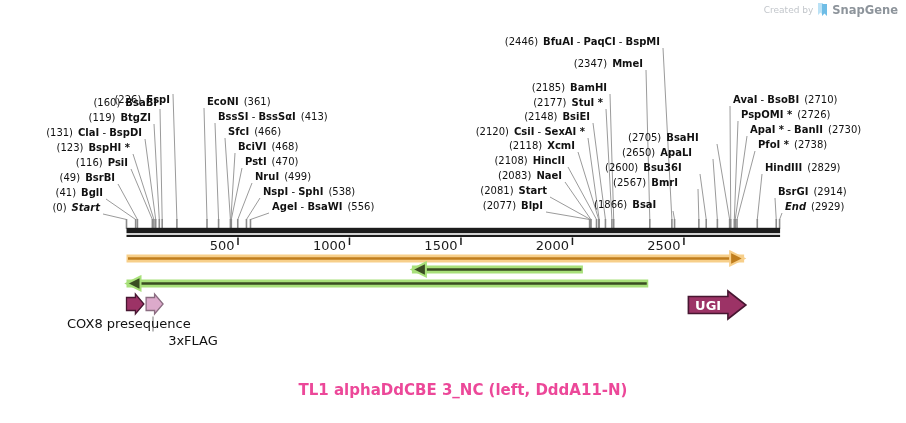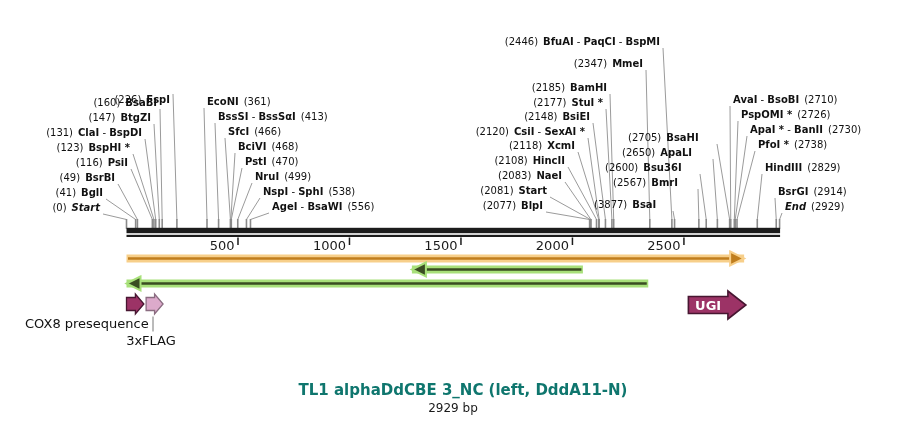--- a/index.html
+++ b/index.html
@@ -5,33 +5,41 @@
   html,body{margin:0;padding:0;background:#fff;}
   .frame{position:relative;width:906px;height:423px;background:#fff;overflow:hidden;
          font-family:"DejaVu Sans",sans-serif;color:#1a1a1a;}
   svg{position:absolute;left:0;top:0;}
   .enz{position:absolute;font-size:10px;line-height:15px;white-space:nowrap;color:#111;}
   .enz.ra{text-align:right;}
   .pos{font-weight:400;margin-right:5px;}
   .pos2{font-weight:400;margin-left:5px;}
   .dash{font-weight:400;}
   .it{font-style:italic;}
-  .feat-label{position:absolute;font-size:13px;color:#111;white-space:nowrap;}
+  .feat-label{position:absolute;font-size:13px;color:#111;white-space:nowrap;margin-left:42px;}
   .title-wrap{position:absolute;left:0;top:381px;width:906px;text-align:center;}
-  .map-title{font-size:15px;font-weight:bold;color:#0f766e;padding-left:20px;}
+  .map-title{font-size:15px;font-weight:bold;color:#ec4899;padding-left:20px;}
   .map-length{font-size:12px;margin-top:2px;color:#1a1a1a;}
   .watermark{position:absolute;top:3px;right:8px;display:flex;align-items:center;gap:4px;}
   .wm-created{font-size:9px;color:#c2c6cb;}
   .wm-brand{font-size:11.5px;font-weight:600;color:#8d949b;}
 </style>
 </head>
 <body>
 
 <div class="frame">
 
+  <div class="watermark">
+    <span class="wm-created">Created by</span>
+    <svg width="11" height="14" style="position:static">
+      <polygon points="1,0 6,0 6,12 3.5,9.4 1,12" fill="#BBE2F6"></polygon>
+      <polygon points="5,1 10,1 10,13 7.5,10.4 5,13" fill="#6FBDE6"></polygon>
+    </svg>
+    <span class="wm-brand">SnapGene</span>
+  </div>
 
   <svg id="map-svg" width="906" height="423">
       <g>
         <line x1="173" y1="94" x2="176.89122" y2="219.5" stroke="#9b9b9b" stroke-width="1"></line>
         <line x1="160" y1="109" x2="162.17520000000002" y2="219.5" stroke="#9b9b9b" stroke-width="1"></line>
         <line x1="154" y1="124" x2="159.27659" y2="219.5" stroke="#9b9b9b" stroke-width="1"></line>
         <line x1="145" y1="139" x2="155.70907" y2="219.5" stroke="#9b9b9b" stroke-width="1"></line>
         <line x1="133" y1="154" x2="153.92531" y2="219.5" stroke="#9b9b9b" stroke-width="1"></line>
         <line x1="131" y1="169" x2="152.36452" y2="219.5" stroke="#9b9b9b" stroke-width="1"></line>
         <line x1="118" y1="184" x2="137.42553" y2="219.5" stroke="#9b9b9b" stroke-width="1"></line>
@@ -153,21 +161,21 @@
           <polygon points="688.3844,296.5 727.91066,296.5 727.91066,291 745.91066,305 727.91066,319 727.91066,313.5 688.3844,313.5" fill="#9C3366" stroke="#471631" stroke-width="1.6" stroke-linejoin="miter"></polygon>
           <text x="708.14753" y="309.5" text-anchor="middle" font-size="13" font-weight="bold" fill="#ffffff" font-family="&quot;DejaVu Sans&quot;,sans-serif">UGI</text>
         </g>
         <line x1="153" y1="316.5" x2="153" y2="331.5" stroke="#777777" stroke-width="1"></line>
       </g>
     </svg>
 
   <div id="labels">
       <div class="enz ra" style="right: 736px; top: 92px;"><span class="pos">(226)</span><b>FspI</b></div>
       <div class="enz ra" style="right: 749px; top: 95px;"><span class="pos">(160)</span><b>BsaBI</b></div>
-      <div class="enz ra" style="right: 755px; top: 110px;"><span class="pos">(147)</span><b>BtgZI</b></div>
+      <div class="enz ra" style="right: 755px; top: 110px;"><span class="pos">(119)</span><b>BtgZI</b></div>
       <div class="enz ra" style="right: 764px; top: 125px;"><span class="pos">(131)</span><b>ClaI</b><span class="dash"> - </span><b>BspDI</b></div>
       <div class="enz ra" style="right: 776px; top: 140px;"><span class="pos">(123)</span><b>BspHI *</b></div>
       <div class="enz ra" style="right: 778px; top: 155px;"><span class="pos">(116)</span><b>PsiI</b></div>
       <div class="enz ra" style="right: 791px; top: 170px;"><span class="pos">(49)</span><b>BsrBI</b></div>
       <div class="enz ra" style="right: 803px; top: 185px;"><span class="pos">(41)</span><b>BglI</b></div>
       <div class="enz ra" style="right: 806px; top: 200px;"><span class="pos">(0)</span><b class="it">Start</b></div>
       <div class="enz la" style="left: 207px; top: 94px;"><b>EcoNI</b><span class="pos2">(361)</span></div>
       <div class="enz la" style="left: 218px; top: 109px;"><b>BssSI</b><span class="dash"> - </span><b>BssSαI</b><span class="pos2">(413)</span></div>
       <div class="enz la" style="left: 228px; top: 124px;"><b>SfcI</b><span class="pos2">(466)</span></div>
       <div class="enz la" style="left: 238px; top: 139px;"><b>BciVI</b><span class="pos2">(468)</span></div>
@@ -183,31 +191,30 @@
       <div class="enz ra" style="right: 321px; top: 124px;"><span class="pos">(2120)</span><b>CsiI</b><span class="dash"> - </span><b>SexAI *</b></div>
       <div class="enz ra" style="right: 331px; top: 138px;"><span class="pos">(2118)</span><b>XcmI</b></div>
       <div class="enz ra" style="right: 341px; top: 153px;"><span class="pos">(2108)</span><b>HincII</b></div>
       <div class="enz ra" style="right: 344px; top: 168px;"><span class="pos">(2083)</span><b>NaeI</b></div>
       <div class="enz ra" style="right: 359px; top: 183px;"><span class="pos">(2081)</span><b>Start</b></div>
       <div class="enz ra" style="right: 363px; top: 198px;"><span class="pos">(2077)</span><b>BlpI</b></div>
       <div class="enz la" style="left: 628px; top: 130px;"><span class="pos">(2705)</span><b>BsaHI</b></div>
       <div class="enz la" style="left: 622px; top: 145px;"><span class="pos">(2650)</span><b>ApaLI</b></div>
       <div class="enz la" style="left: 605px; top: 160px;"><span class="pos">(2600)</span><b>Bsu36I</b></div>
       <div class="enz la" style="left: 613px; top: 175px;"><span class="pos">(2567)</span><b>BmrI</b></div>
-      <div class="enz la" style="left: 594px; top: 197px;"><span class="pos">(3877)</span><b>BsaI</b></div>
+      <div class="enz la" style="left: 594px; top: 197px;"><span class="pos">(1866)</span><b>BsaI</b></div>
       <div class="enz la" style="left: 733px; top: 92px;"><b>AvaI</b><span class="dash"> - </span><b>BsoBI</b><span class="pos2">(2710)</span></div>
       <div class="enz la" style="left: 741px; top: 107px;"><b>PspOMI *</b><span class="pos2">(2726)</span></div>
       <div class="enz la" style="left: 750px; top: 122px;"><b>ApaI *</b><span class="dash"> - </span><b>BanII</b><span class="pos2">(2730)</span></div>
       <div class="enz la" style="left: 758px; top: 137px;"><b>PfoI *</b><span class="pos2">(2738)</span></div>
       <div class="enz la" style="left: 765px; top: 160px;"><b>HindIII</b><span class="pos2">(2829)</span></div>
       <div class="enz la" style="left: 778px; top: 184px;"><b>BsrGI</b><span class="pos2">(2914)</span></div>
       <div class="enz la" style="left: 785px; top: 199px;"><b class="it">End</b><span class="pos2">(2929)</span></div>
     </div>
 
   <div class="feat-label" style="left:25px;top:316px;">COX8 presequence</div>
   <div class="feat-label" style="left:111px;top:333px;width:80px;text-align:center;">3xFLAG</div>
 
   <div class="title-wrap">
     <div class="map-title">TL1 alphaDdCBE 3_NC (left, DddA11-N)</div>
-    <div class="map-length">2929 bp</div>
   </div>
 
 </div>
 
 </body></html>

